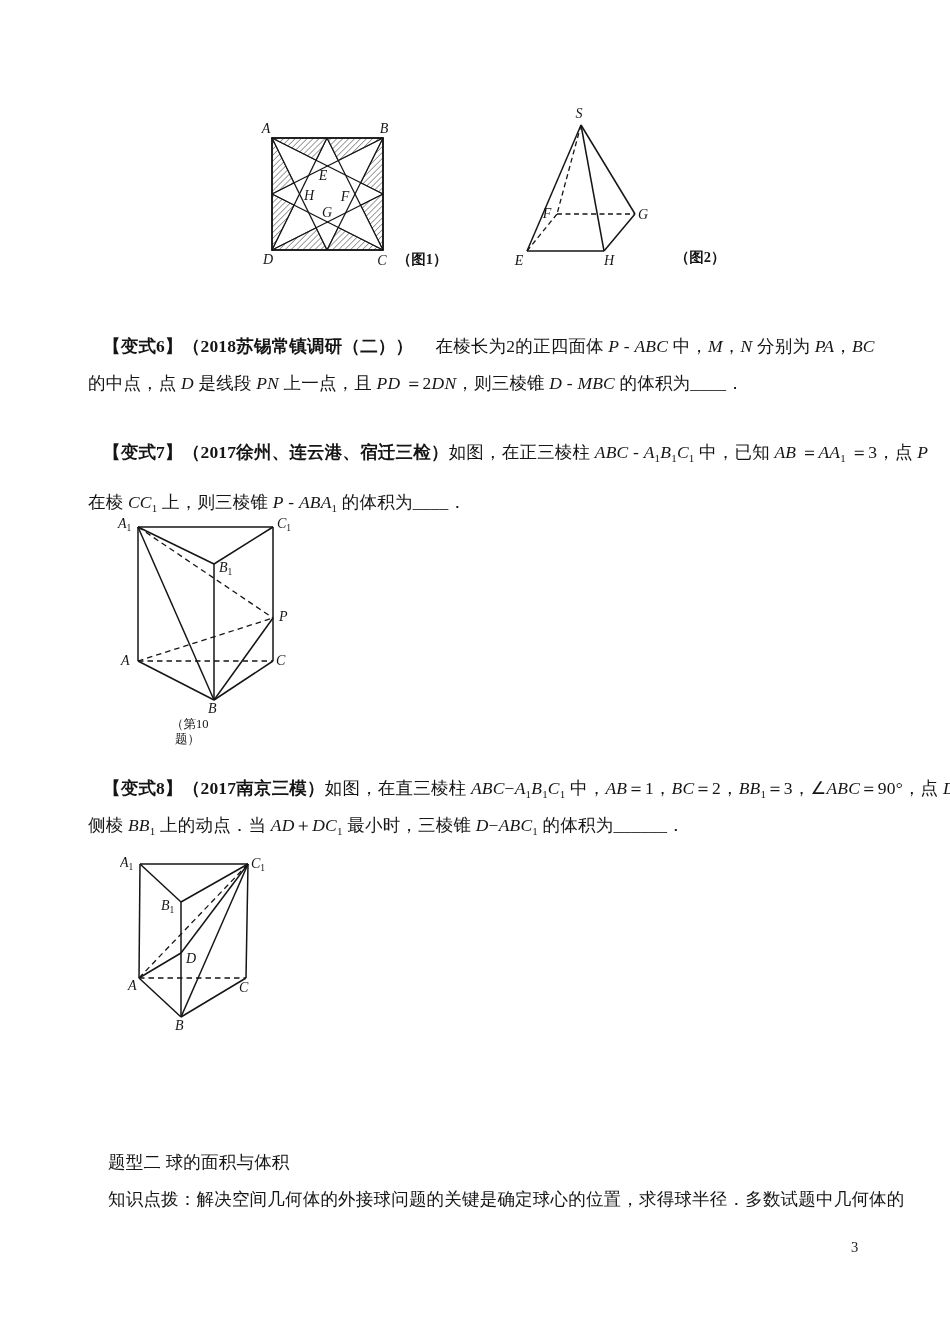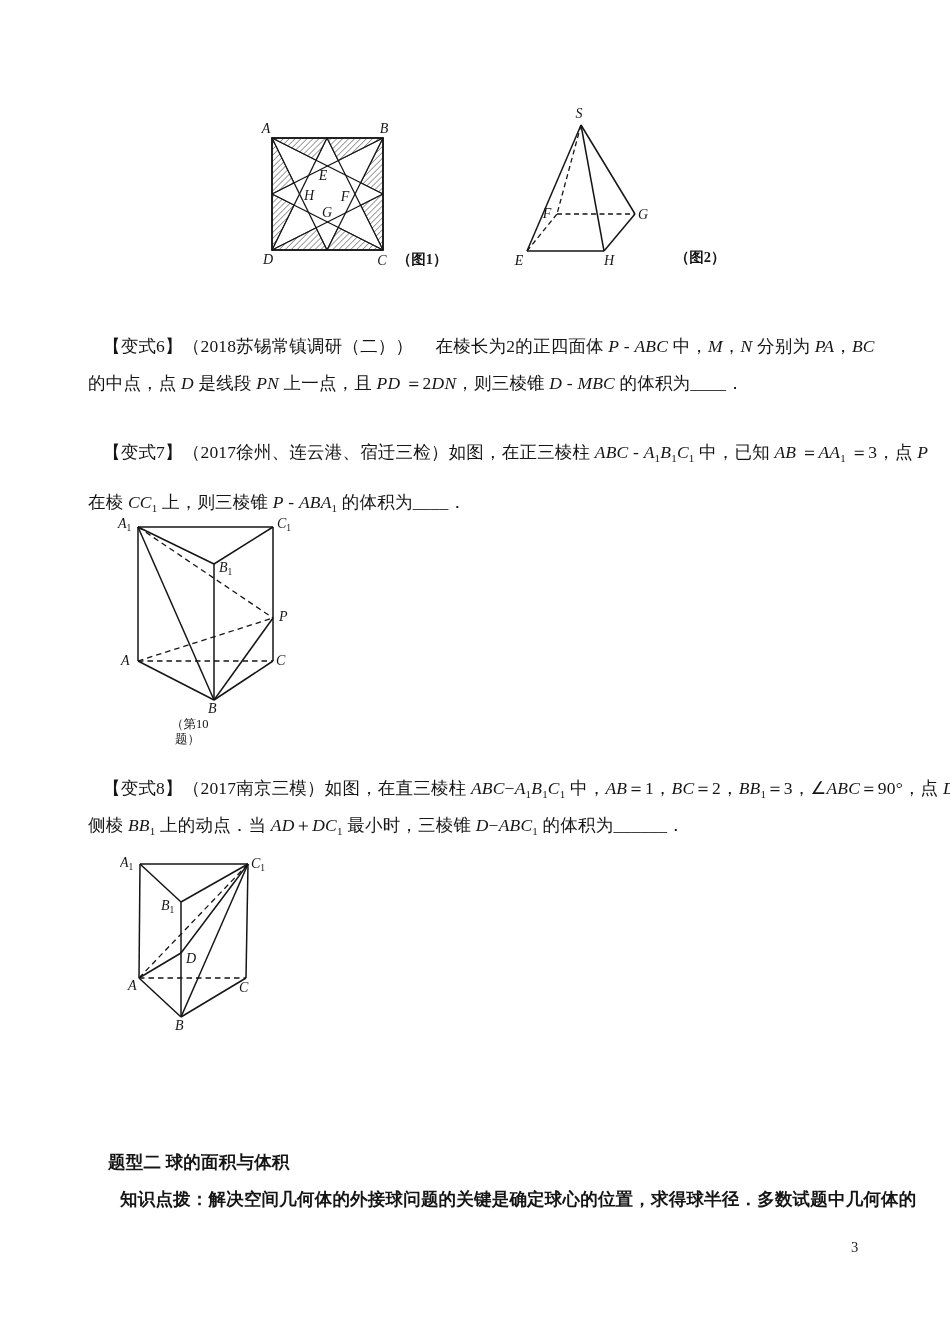--- a/index.html
+++ b/index.html
@@ -10,21 +10,21 @@
     color:#151515;
     overflow:hidden;
   }
   .line{
     position:absolute;
     font-size:17.5px;
     white-space:nowrap;
     letter-spacing:0.2px;
     line-height:1.25;
   }
-  .seg-b{font-weight:normal;}
+  .seg-b{font-weight:bold;}
   .seg-t{}
   .seg-m{font-style:italic;font-family:"Liberation Serif",serif;}
   .seg-n{font-family:"Liberation Serif",serif;}
   .seg-sub{font-size:11px;vertical-align:-4px;font-style:normal;}
   .fig{position:absolute;}
   .vlabel{
     font-family:"Liberation Serif",serif;
     font-style:italic;
     font-size:14px;
     fill:#151515;
@@ -36,21 +36,21 @@
     font-weight:bold;
     font-size:14.5px;
     fill:#151515;
   }
   .smallcap{
     font-family:"Liberation Serif",serif;
     font-size:12.5px;
     font-weight:normal;
     fill:#151515;
   }
-  .bold-line{font-weight:bold;}
+  .bold-line{font-weight:normal;}
   .pagenum{
     position:absolute;left:851px;top:1239px;
     font-size:14.5px;color:#222;
   }
 </style>
 </head>
 <body>
 
 <svg class="fig" style="left:250px;top:112px" width="210" height="160" viewBox="0 0 210 160">
   <defs>
@@ -170,15 +170,15 @@
   <text class="vlabel" x="0" y="12"><tspan>A</tspan><tspan class="vsub" dy="3">1</tspan></text>
   <text class="vlabel" x="131" y="13"><tspan>C</tspan><tspan class="vsub" dy="3">1</tspan></text>
   <text class="vlabel" x="41" y="55"><tspan>B</tspan><tspan class="vsub" dy="3">1</tspan></text>
   <text class="vlabel" x="66" y="108">D</text>
   <text class="vlabel" x="8" y="135">A</text>
   <text class="vlabel" x="119" y="137">C</text>
   <text class="vlabel" x="55" y="175">B</text>
 </svg>
 
 <div class="line bold-line" style="left:108px;top:1152px">题型二 球的面积与体积</div>
-<div class="line bold-line" style="left:120px;top:1189px">知识点拨：解决空间几何体的外接球问题的关键是确定球心的位置，求得球半径．多数试题中几何体的</div>
+<div class="line bold-line" style="left:108px;top:1189px">知识点拨：解决空间几何体的外接球问题的关键是确定球心的位置，求得球半径．多数试题中几何体的</div>
 
 <div class="pagenum">3</div>
 
 </body></html>

